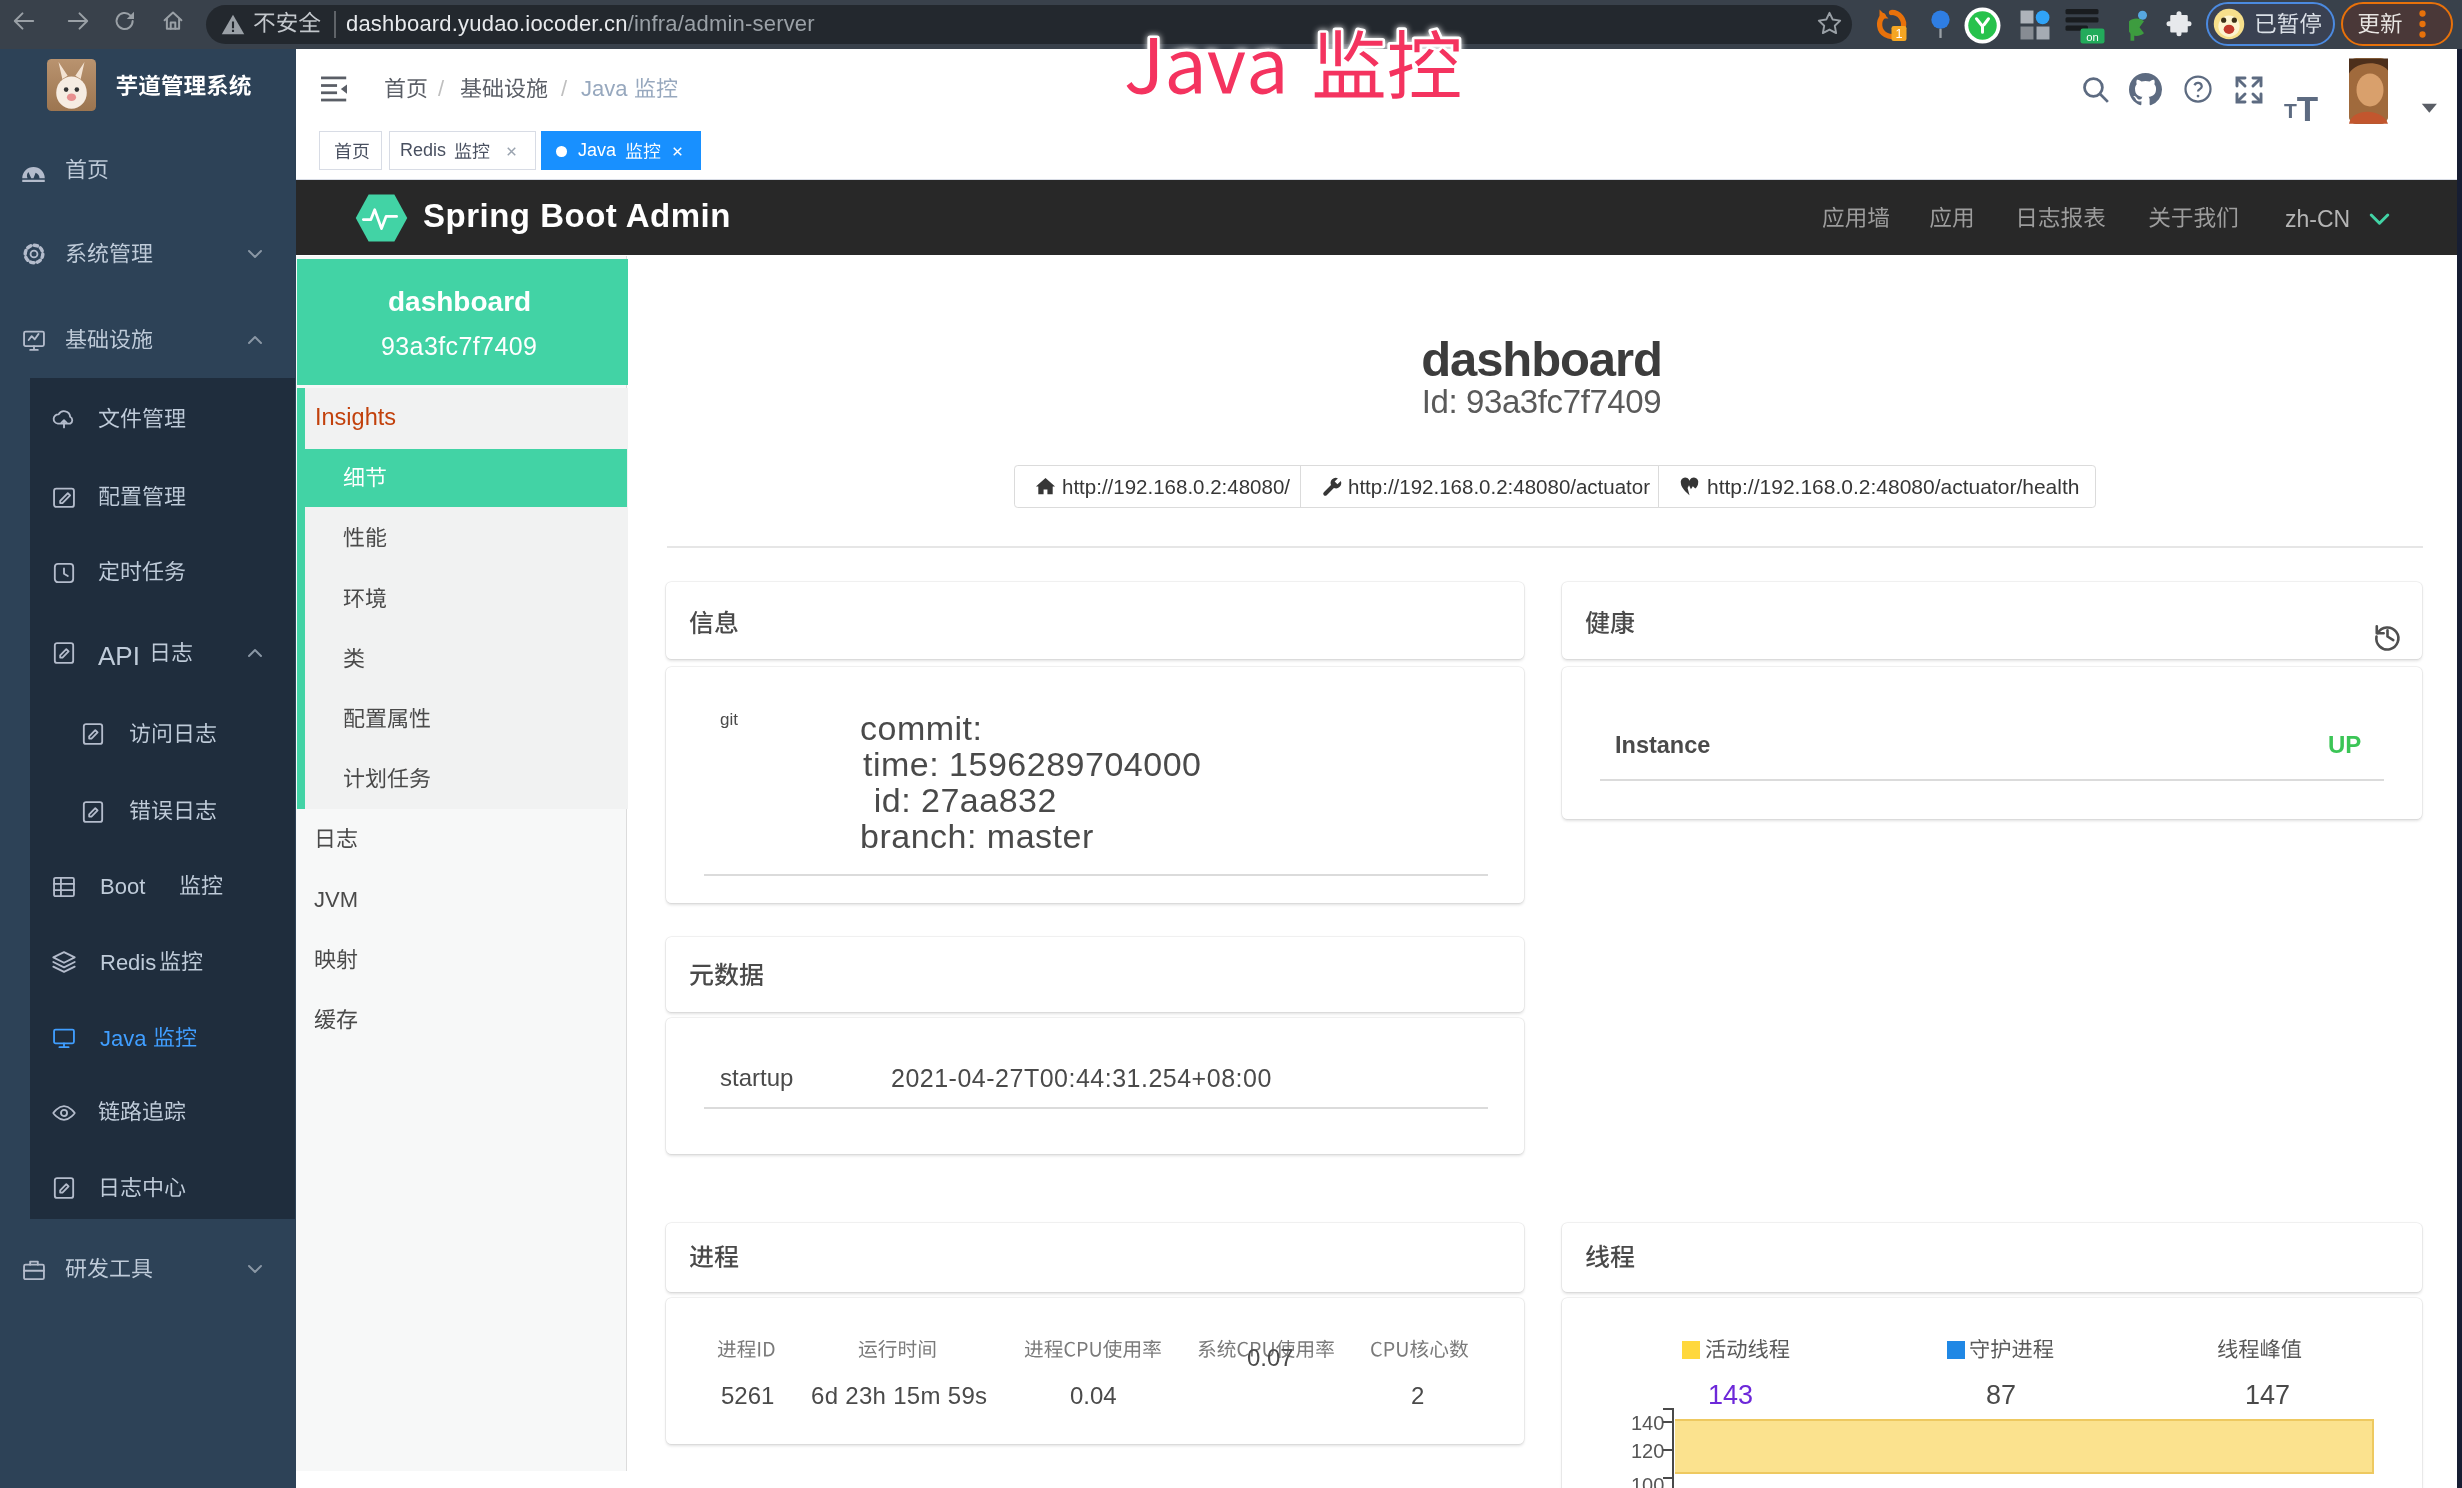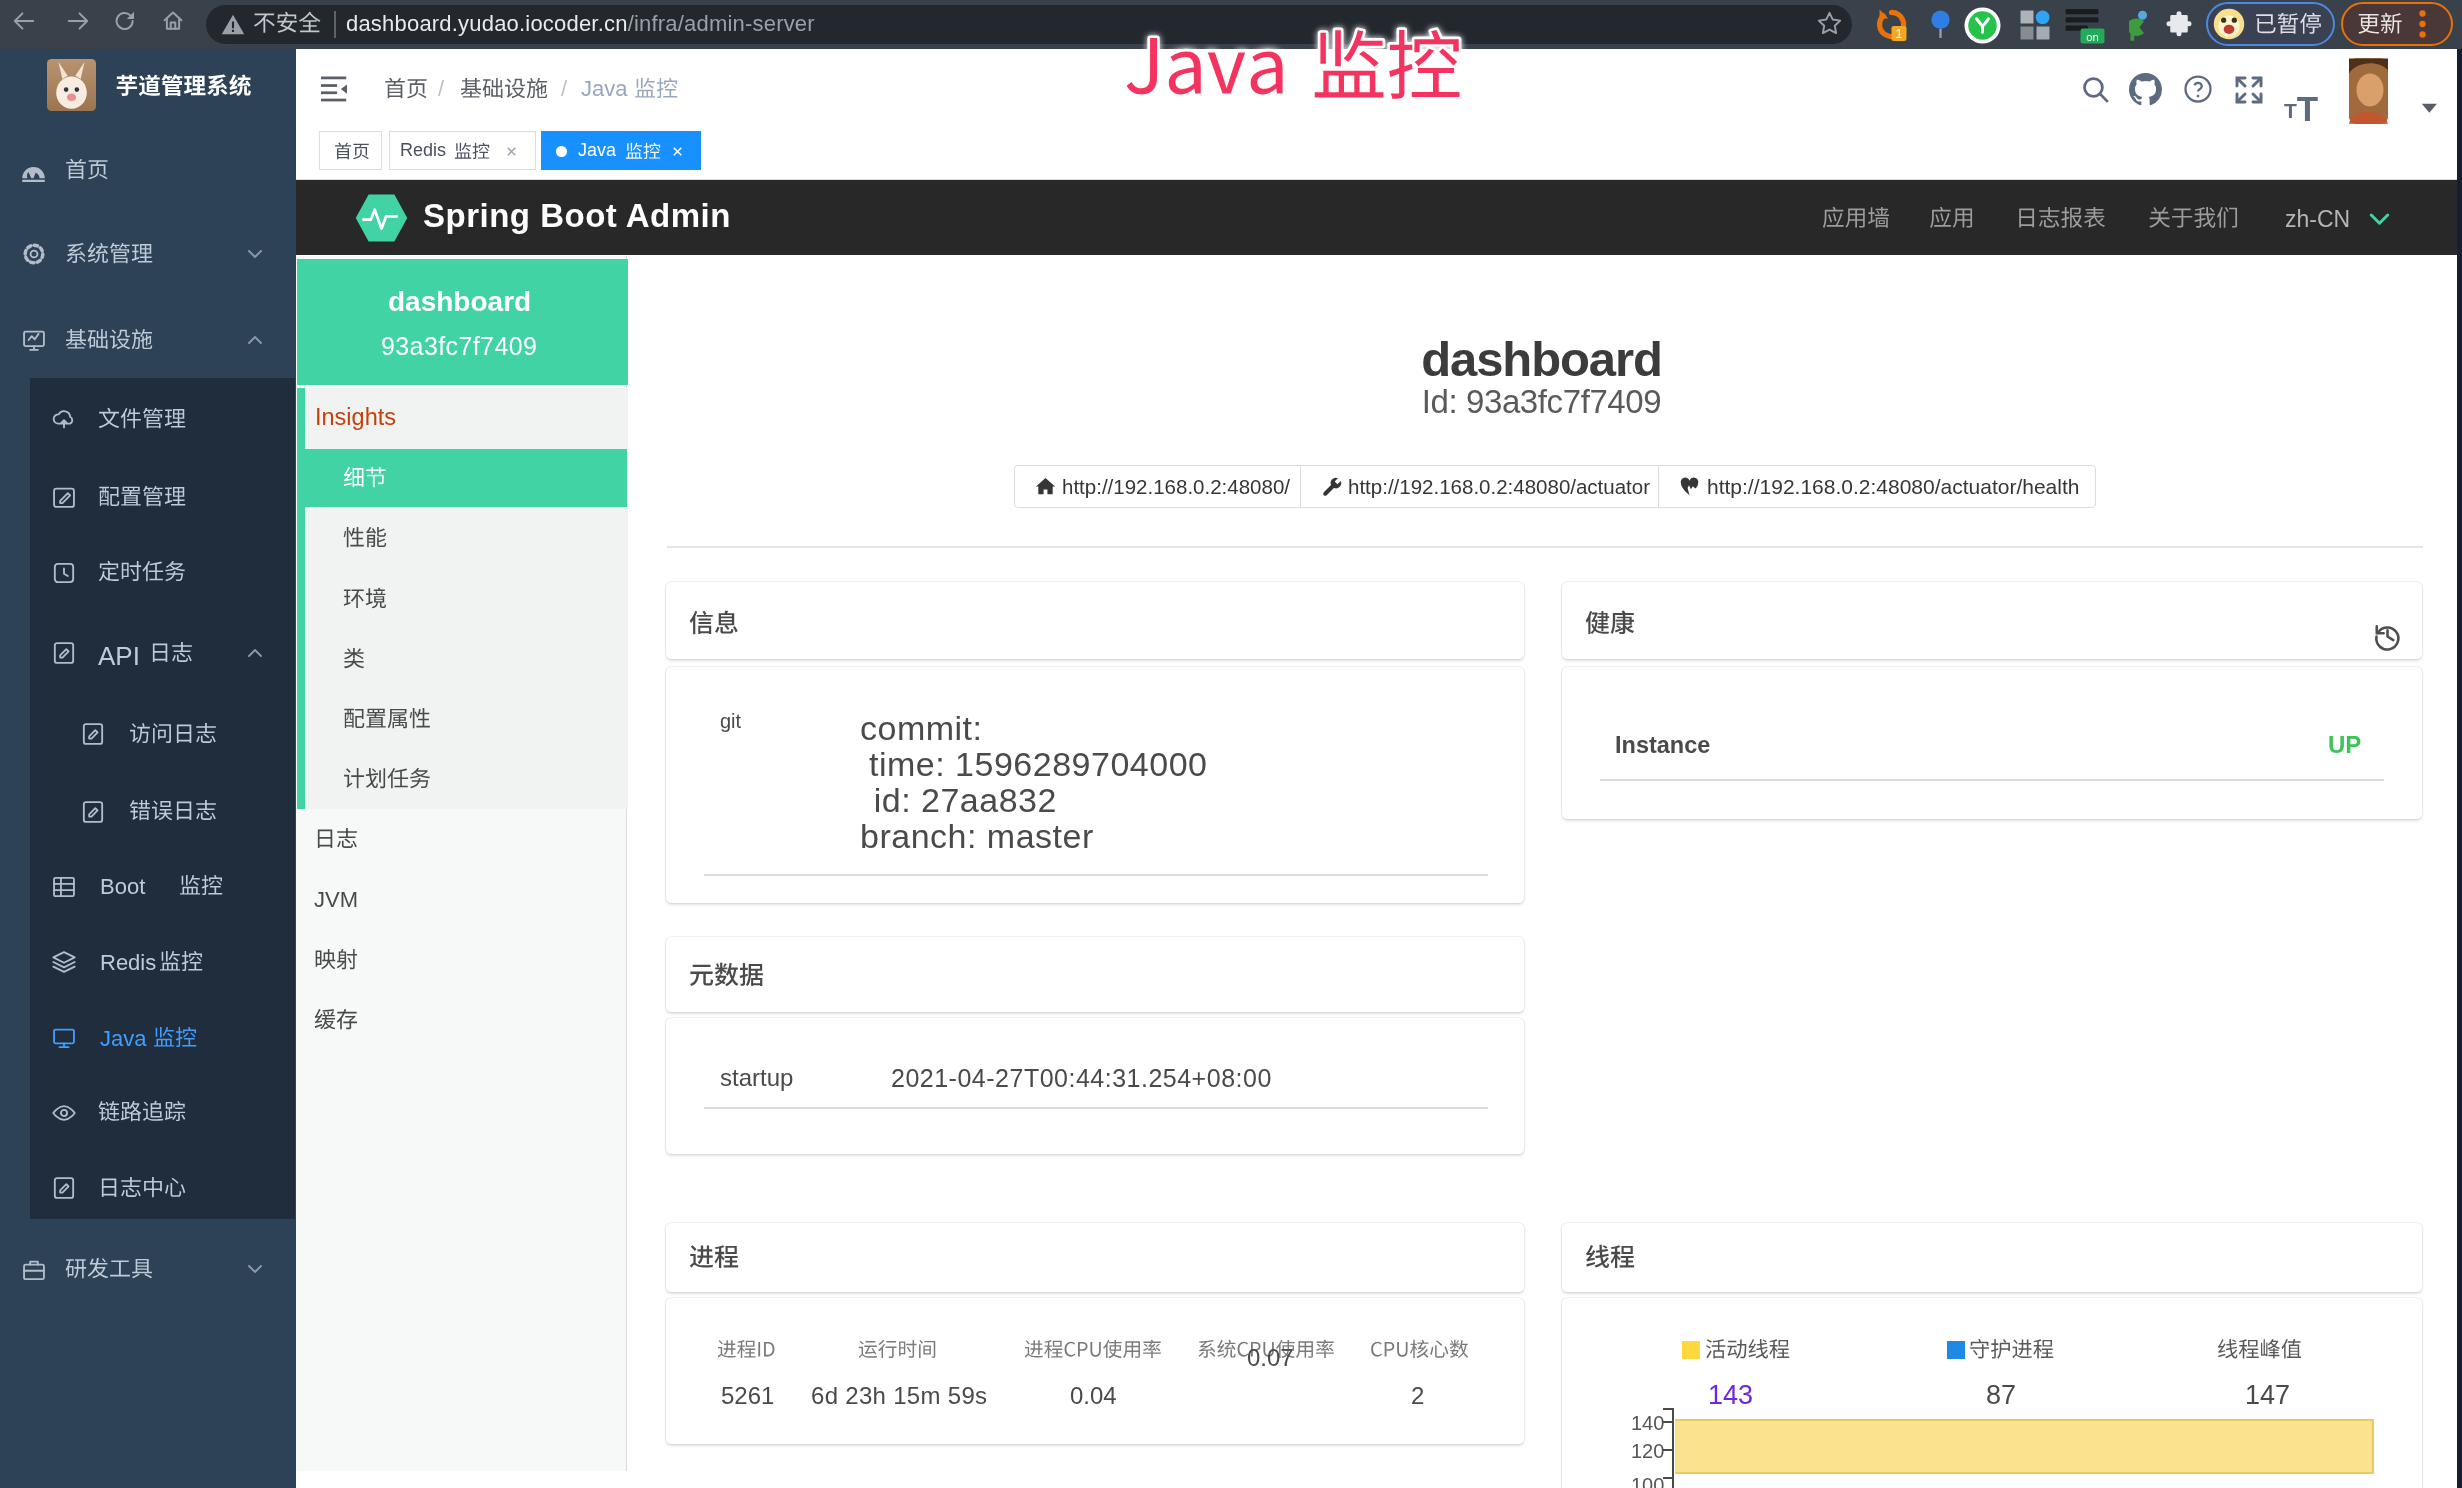--- a/index.html
+++ b/index.html
@@ -376,22 +376,22 @@
 <svg class="abs" style="left:1678px;top:475px" width="23" height="23" viewBox="0 0 24 24" fill="#363636">
     <path d="M12 21S3 14 3 8.5A4.5 4.5 0 0 1 12 6a4.5 4.5 0 0 1 9 2.5c0 2-1.2 4-3 5.7l-2.5-2.4-2 3-2-4-1.5 2.7z"></path>
   </svg>
 <div class="abs" style="left:1707px;top:475px;font-size:21px;color:#363636">http://192.168.0.2:48080/actuator/health</div>
 <div class="abs" style="left:667px;top:546px;width:1756px;height:1.5px;background:#e6e6e6"></div>
 <div class="abs" style="left:666px;top:582px;width:858px;height:77px;background:#fff;border-radius:5.3px;box-shadow:0 1.5px 3px rgba(10,10,10,.12),0 0 0 0.8px rgba(10,10,10,.06);"></div>
 <svg style="position:absolute;left:689px;top:610px;overflow:visible;" width="50" height="26.5" viewBox="0 -29.0 66 35.0">
     <path d="M12.6 -17.7V-15.2H28.9V-17.7ZM12.6 -13.0V-10.5H28.9V-13.0ZM12.2 -8.1V2.7H14.9V1.6H26.5V2.6H29.3V-8.1ZM14.9 -1.0V-5.5H26.5V-1.0ZM17.8 -26.9C18.7 -25.5 19.6 -23.8 20.1 -22.5H10.3V-20.0H31.4V-22.5H20.6L22.9 -23.6C22.4 -24.8 21.4 -26.5 20.5 -27.9ZM8.2 -27.7C6.5 -22.9 3.8 -18.1 0.9 -14.9C1.5 -14.2 2.3 -12.6 2.6 -11.9C3.6 -13.0 4.5 -14.2 5.4 -15.6V2.9H8.3V-20.6C9.3 -22.7 10.2 -24.8 10.9 -26.9Z M42.2 -18.0H56.6V-15.8H42.2ZM42.2 -13.5H56.6V-11.3H42.2ZM42.2 -22.4H56.6V-20.3H42.2ZM41.5 -6.7V-1.7C41.5 1.3 42.6 2.2 46.8 2.2C47.7 2.2 52.9 2.2 53.8 2.2C57.3 2.2 58.2 1.2 58.6 -3.3C57.8 -3.4 56.4 -3.9 55.7 -4.4C55.6 -1.1 55.3 -0.7 53.6 -0.7C52.4 -0.7 48.0 -0.7 47.0 -0.7C45.0 -0.7 44.6 -0.8 44.6 -1.7V-6.7ZM57.9 -6.4C59.4 -4.3 60.9 -1.4 61.4 0.5L64.4 -0.8C63.8 -2.7 62.2 -5.5 60.7 -7.6ZM37.6 -7.0C36.8 -4.9 35.5 -2.0 34.3 -0.2L37.2 1.2C38.3 -0.7 39.5 -3.7 40.3 -5.8ZM46.8 -7.9C48.4 -6.3 50.2 -4.1 51.0 -2.6L53.5 -4.2C52.7 -5.5 51.1 -7.5 49.5 -8.9H59.7V-24.8H50.2C50.7 -25.7 51.2 -26.7 51.7 -27.7L47.9 -28.2C47.8 -27.3 47.3 -25.9 46.9 -24.8H39.2V-8.9H48.5Z" fill="#4a4a4a"></path>
   </svg>
 <div class="abs" style="left:666px;top:667px;width:858px;height:236px;background:#fff;border-radius:5.3px;box-shadow:0 1.5px 3px rgba(10,10,10,.12),0 0 0 0.8px rgba(10,10,10,.06);"></div>
-<div class="abs" style="left:720px;top:710px;font-size:20px;color:#4a4a4a">git</div>
-<div class="abs" style="left:860px;top:710px;font-size:34px;letter-spacing:0.5px;color:#4a4a4a;line-height:36px">commit:<br><span style="margin-left:9px">time: 1596289704000</span><br><span style="margin-left:13.7px">id: 27aa832</span><br>branch: master</div>
+<div class="abs" style="left:720px;top:710px;font-size:17px;color:#4a4a4a">git</div>
+<div class="abs" style="left:860px;top:710px;font-size:34px;letter-spacing:0.5px;color:#4a4a4a;line-height:36px">commit:<br><span style="margin-left:3px">time: 1596289704000</span><br><span style="margin-left:13.7px">id: 27aa832</span><br>branch: master</div>
 <div class="abs" style="left:704px;top:874px;width:784px;height:1.5px;background:#dbdbdb"></div>
 <div class="abs" style="left:1562px;top:582px;width:860px;height:77px;background:#fff;border-radius:5.3px;box-shadow:0 1.5px 3px rgba(10,10,10,.12),0 0 0 0.8px rgba(10,10,10,.06);"></div>
 <svg style="position:absolute;left:1585px;top:610px;overflow:visible;" width="50" height="26.5" viewBox="0 -29.0 66 35.0">
     <path d="M6.6 -27.8C5.3 -23.1 3.3 -18.3 0.9 -15.2C1.4 -14.5 2.2 -12.7 2.4 -11.9C3.1 -12.9 3.8 -13.9 4.4 -15.0V2.7H7.2V-20.6C8.0 -22.7 8.8 -24.9 9.4 -27.0ZM17.8 -25.2V-23.0H21.7V-20.9H16.4V-18.5H21.7V-16.2H17.8V-14.0H21.7V-11.9H17.4V-9.5H21.7V-7.4H16.6V-4.9H21.7V-1.3H24.3V-4.9H31.0V-7.4H24.3V-9.5H30.0V-11.9H24.3V-14.0H29.7V-18.5H31.9V-20.9H29.7V-25.2H24.3V-27.7H21.7V-25.2ZM24.3 -18.5H27.3V-16.2H24.3ZM24.3 -20.9V-23.0H27.3V-20.9ZM9.5 -12.6C9.5 -12.8 10.0 -13.2 10.5 -13.5H13.9C13.6 -10.8 13.1 -8.4 12.4 -6.4C11.7 -7.6 11.1 -9.1 10.7 -10.8L8.4 -10.0C9.2 -7.4 10.1 -5.3 11.2 -3.7C10.2 -1.7 8.9 -0.3 7.3 0.8C7.9 1.2 8.9 2.2 9.4 2.7C10.8 1.7 12.0 0.3 13.0 -1.5C16.2 1.6 20.2 2.3 25.0 2.3H30.9C31.1 1.5 31.5 0.2 31.9 -0.4C30.4 -0.4 26.3 -0.4 25.1 -0.4C20.9 -0.4 17.1 -1.0 14.3 -3.9C15.5 -7.0 16.3 -10.8 16.7 -15.6L15.1 -16.0L14.6 -15.9H12.7C14.2 -18.4 15.7 -21.6 17.0 -24.8L15.1 -26.0L14.3 -25.6H9.3V-22.9H13.3C12.2 -20.2 10.9 -17.7 10.4 -16.9C9.8 -15.9 8.9 -15.0 8.3 -14.8C8.7 -14.3 9.3 -13.1 9.5 -12.6Z M41.0 -7.6C42.6 -6.6 44.7 -5.1 45.8 -4.2L47.6 -6.1C46.5 -7.0 44.3 -8.4 42.7 -9.3ZM58.7 -13.7V-11.6H53.2V-13.7ZM58.7 -16.0H53.2V-18.0H58.7ZM48.3 -27.4C48.7 -26.7 49.2 -25.9 49.6 -25.1H36.8V-15.4C36.8 -10.5 36.6 -3.7 33.9 1.0C34.6 1.3 35.9 2.2 36.4 2.7C39.3 -2.3 39.8 -10.1 39.8 -15.4V-22.3H50.0V-20.1H42.0V-18.0H50.0V-16.0H40.5V-13.7H50.0V-11.6H41.6V-9.4H50.0V-5.9C46.1 -4.3 42.0 -2.7 39.4 -1.8L40.6 0.8L50.0 -3.4V-0.5C50.0 0.0 49.8 0.2 49.2 0.2C48.7 0.3 46.7 0.3 44.8 0.2C45.2 0.9 45.6 2.0 45.8 2.8C48.5 2.8 50.4 2.8 51.6 2.4C52.7 1.9 53.2 1.3 53.2 -0.5V-4.9C55.6 -1.9 59.0 0.2 63.1 1.3C63.5 0.6 64.3 -0.6 64.9 -1.2C62.2 -1.7 59.8 -2.7 57.8 -4.1C59.5 -5.0 61.4 -6.1 63.1 -7.3L60.8 -9.1C59.6 -8.1 57.5 -6.6 55.8 -5.6C54.7 -6.6 53.9 -7.7 53.2 -8.8V-9.4H61.7V-13.5H64.8V-16.2H61.7V-20.1H53.2V-22.3H64.4V-25.1H53.2C52.7 -26.1 52.1 -27.3 51.4 -28.2Z" fill="#4a4a4a"></path>
   </svg>
 <svg class="abs" style="left:2371px;top:620px" width="33" height="33" viewBox="0 0 24 24" fill="none" stroke="#4f4f4f" stroke-width="1.9" stroke-linecap="round" stroke-linejoin="round">
     <path d="M4.9 9.5A8 8 0 1 1 4 12"></path>
     <path d="M4.2 4.6v5h5"></path>
     <path d="M12 7.5V12l4.2 2.6"></path>
   </svg>

